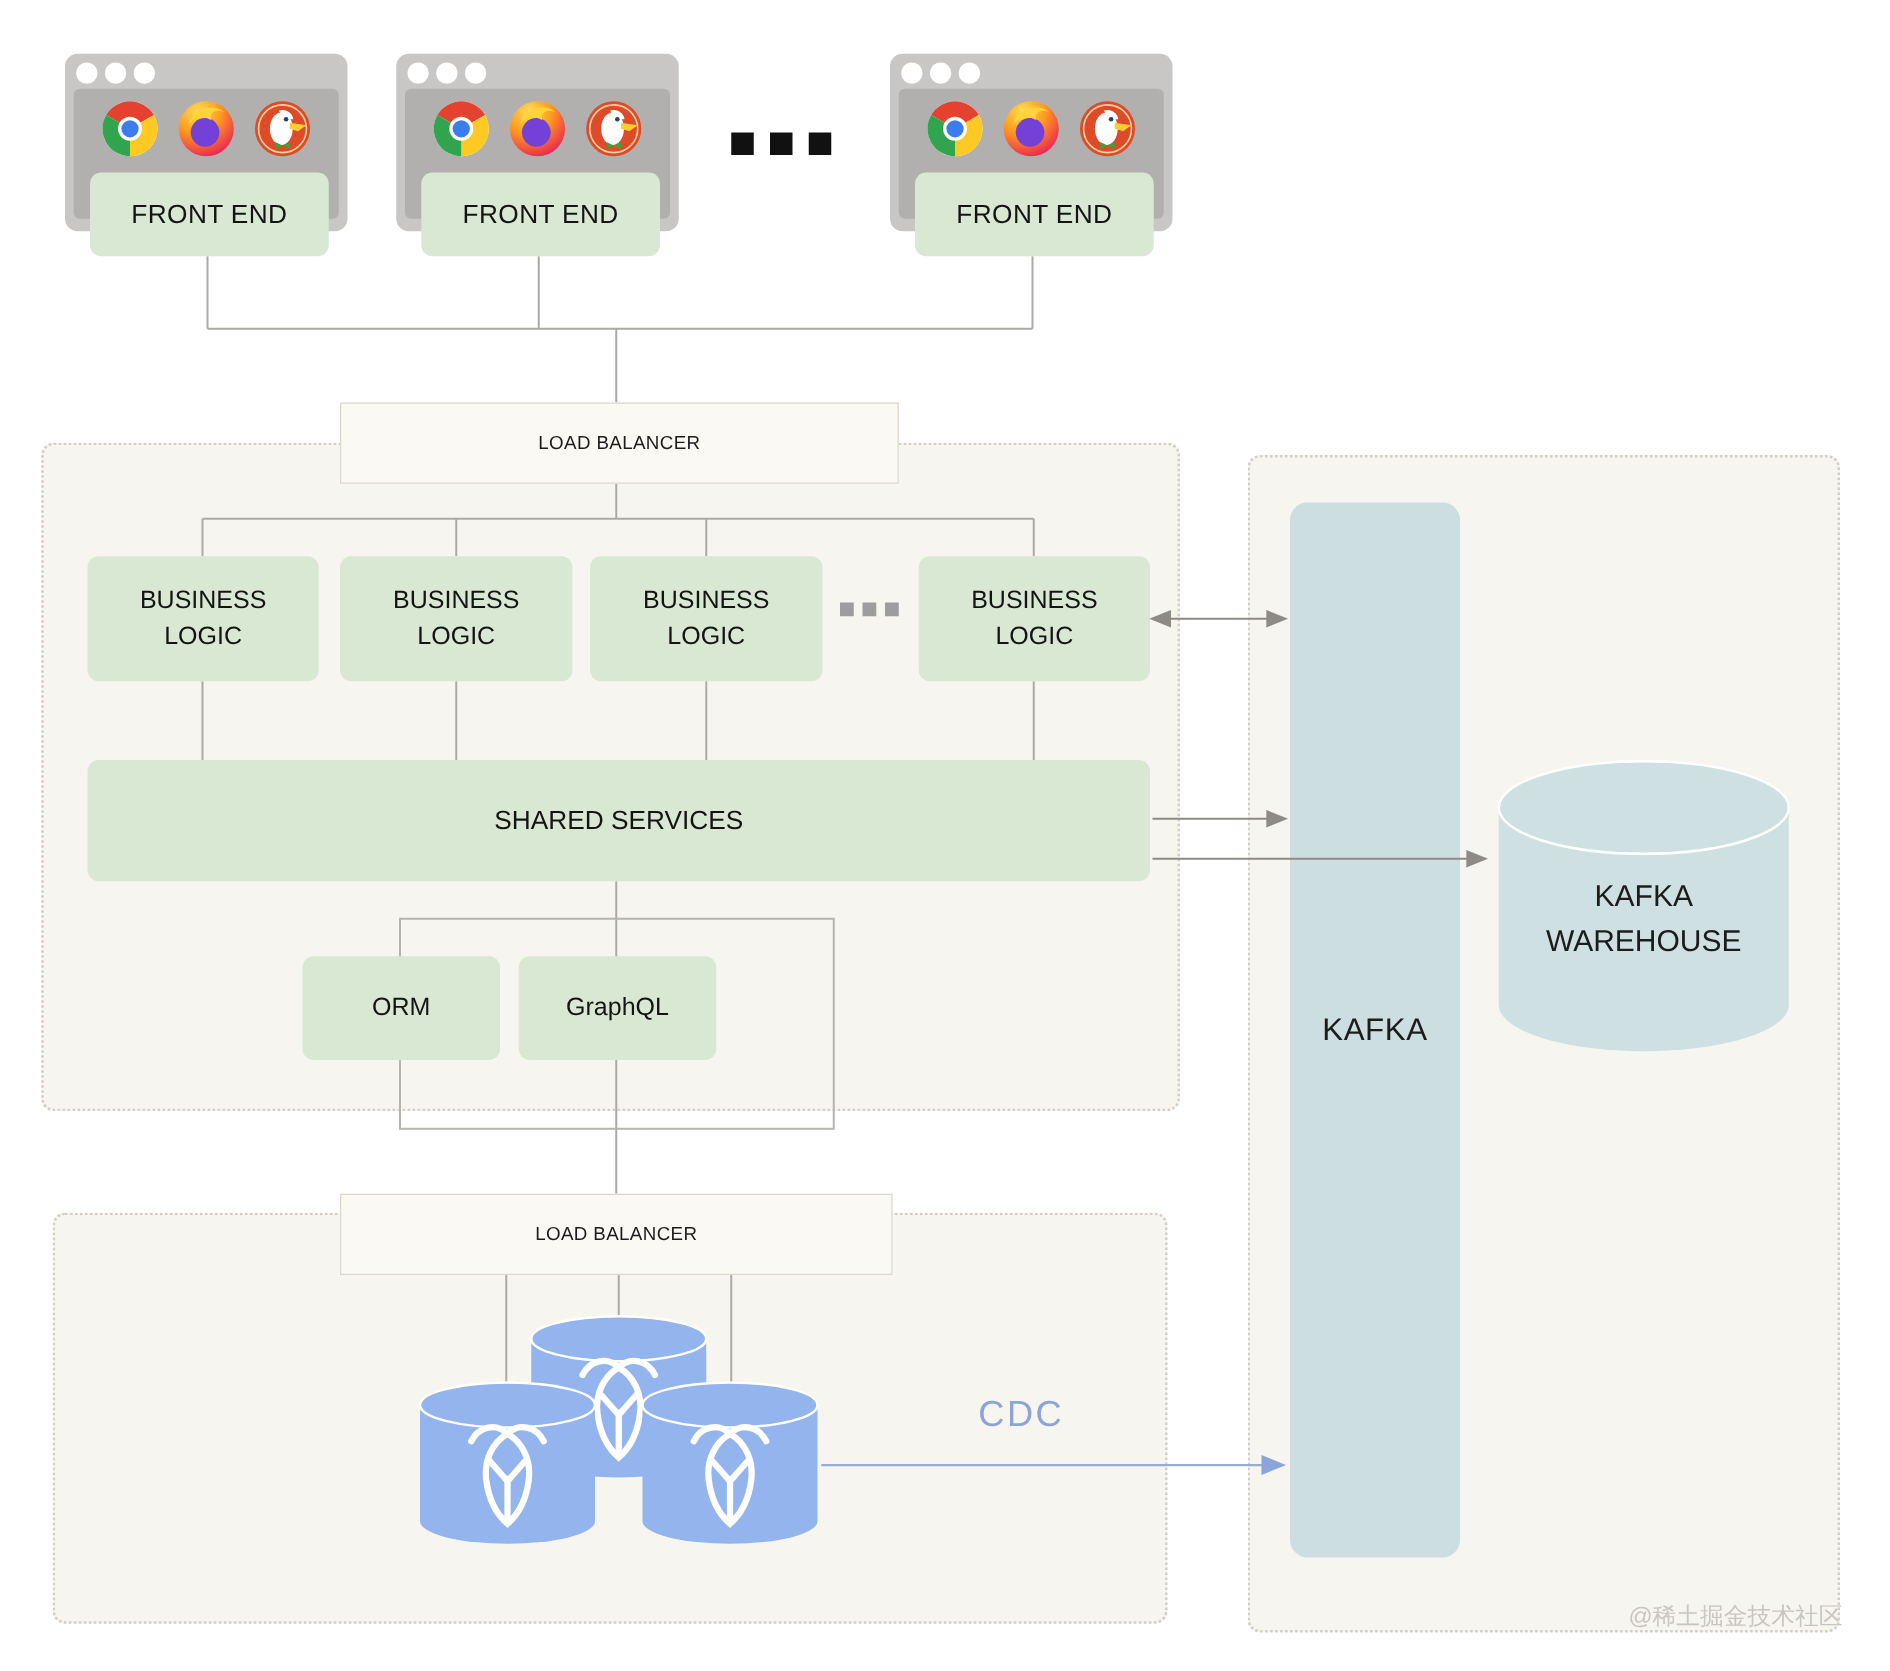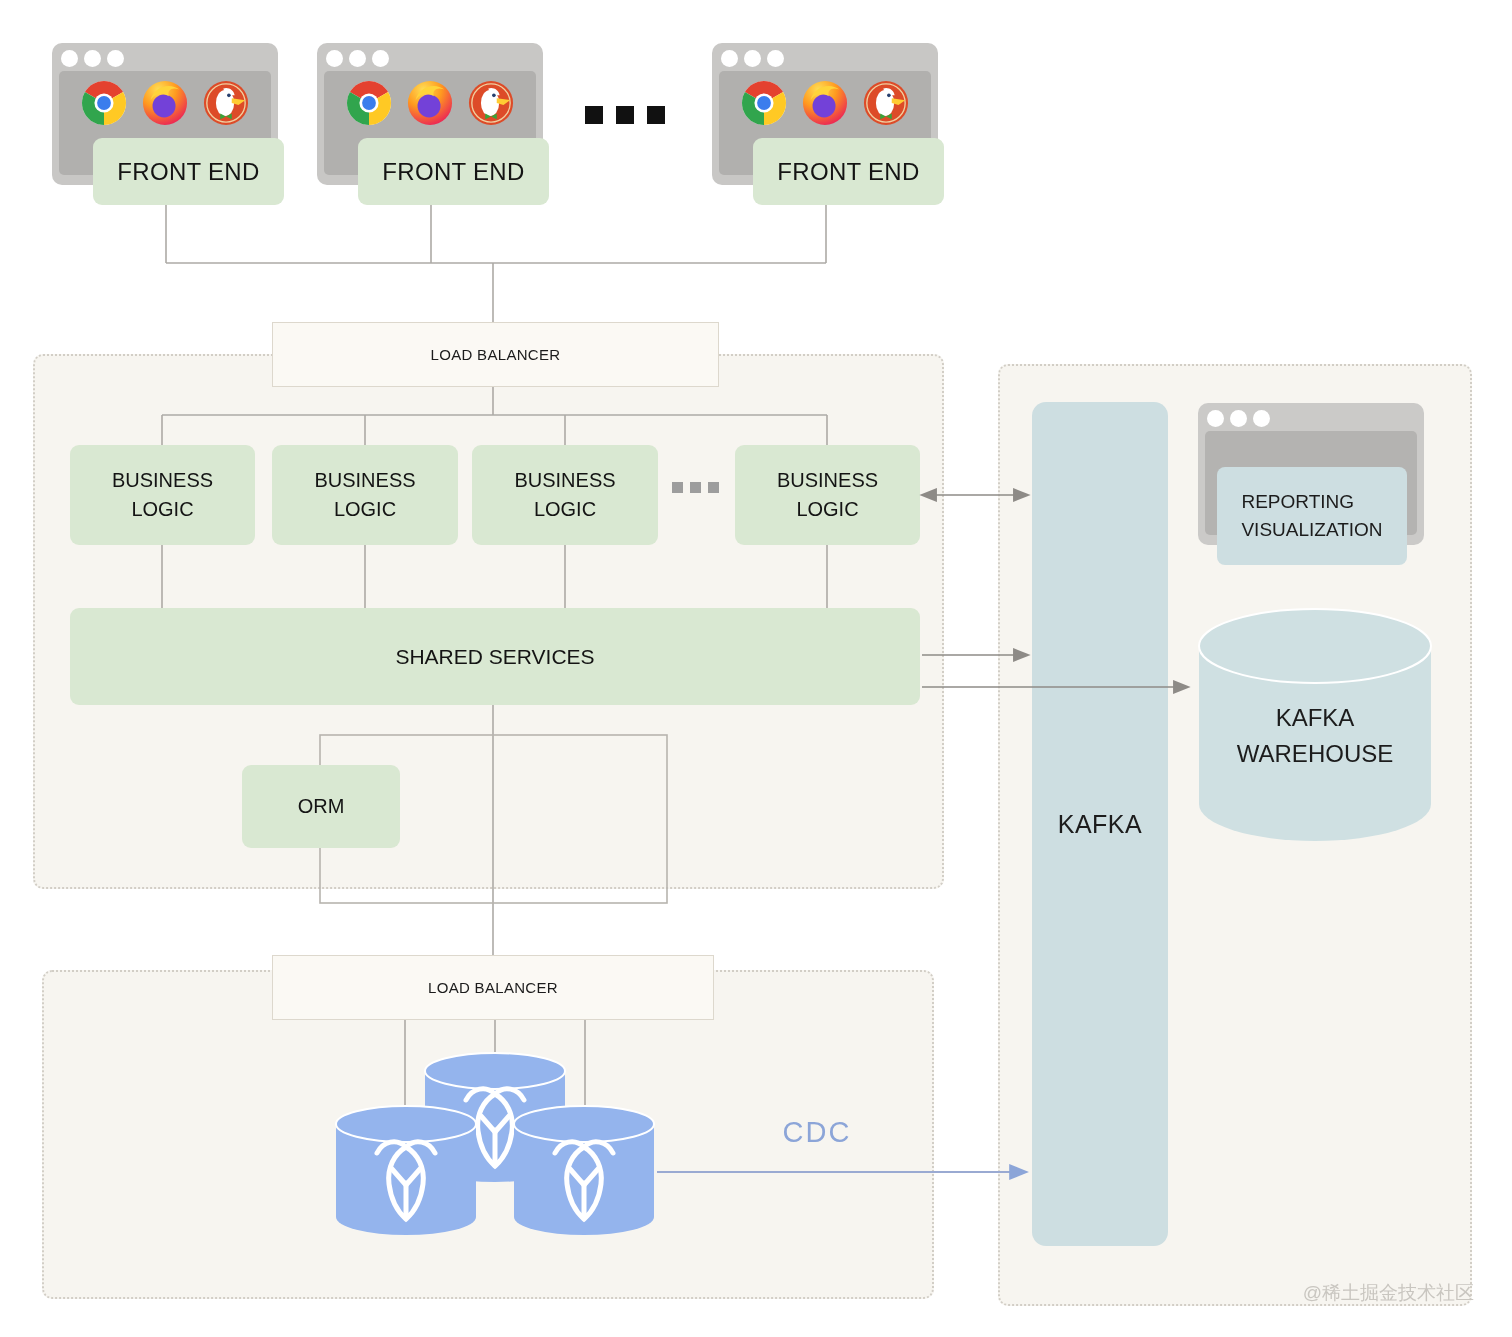--- a/index.html
+++ b/index.html
@@ -19,21 +19,21 @@
   .green{background:#d9e8d2;border-radius:9px;font-size:20px;color:#141414;}
   .pre{white-space:pre-line;line-height:1.45;}
   .lb{background:#fbf9f4;border:1px solid #ddd8cd;font-size:15px;letter-spacing:.3px;}
   
   .window{position:absolute;width:226px;height:142px;background:#c8c7c5;border-radius:10px;z-index:2;}
   .win-dots{position:absolute;top:7px;left:9px;display:flex;gap:6px;}
   .win-dot{width:17px;height:17px;border-radius:50%;background:#ffffff;}
   .win-body{position:absolute;left:7px;right:7px;top:28px;bottom:10px;background:#b1b0ae;border-radius:5px;
             display:flex;align-items:flex-start;justify-content:center;gap:15px;padding-top:9px;box-sizing:border-box;}
   .fe-label{position:absolute;left:20px;top:95px;width:191px;height:67px;z-index:3;
-            display:flex;align-items:center;justify-content:center;font-size:24px;letter-spacing:.3px;margin-left:21px;}
+            display:flex;align-items:center;justify-content:center;font-size:21px;letter-spacing:.3px;}
   .bicon{width:46px;height:46px;display:block;}
   
   .dots{position:absolute;display:flex;z-index:2;}
   .dots span{display:block;background:#111;}
   .dots-top span{width:18px;height:18px;margin-right:13px;}
   .dots-bl span{width:11px;height:11px;margin-right:7px;background:#9d9d9d;}
   
   .kafka{position:absolute;left:1032px;top:402px;width:136px;height:844px;background:#cddee1;border-radius:14px;
          display:flex;align-items:center;justify-content:center;font-size:25px;letter-spacing:.5px;z-index:2;}
   
@@ -203,20 +203,21 @@
       <span></span>
       <span></span>
       <span></span>
     </div>
   <div class="node green pre" style="left:735px;top:445px;width:185px;height:100px;">BUSINESS
 LOGIC</div>
 
   <div class="node green" style="left:70px;top:608px;width:850px;height:97px;font-size:21px;">SHARED SERVICES</div>
 
   <div class="node green" style="left:242px;top:765px;width:158px;height:83px;text-align:right;">ORM</div>
+  <div class="node green" style="left:415px;top:765px;width:158px;height:83px;">GraphQL</div>
 
   <div class="node lb" style="left:272px;top:955px;width:440px;height:63px;">LOAD BALANCER</div>
 
   <svg class="cyl" style="left:424px;top:1052px;" width="142" height="136" viewBox="0 0 142 136">
     <path d="M1,19 L1,112 A70,18 0 0 0 141,112 L141,19 Z" fill="#94b4ed"></path>
     <ellipse cx="71" cy="19" rx="70" ry="18" fill="#94b4ed" stroke="#fff" stroke-width="2"></ellipse>
     <g stroke="#fff" stroke-width="5" fill="none" stroke-linecap="round">
       <path d="M42,48 C48,36 62,33 71,42"></path>
         <path d="M100,48 C94,36 80,33 71,42"></path>
       <path d="M71,42 C59,49 52,63 54,79 C56,95 63,107 71,114 C79,107 86,95 88,79 C90,63 83,49 71,42 Z"></path>
@@ -244,30 +245,20 @@
       <path d="M71,42 C59,49 52,63 54,79 C56,95 63,107 71,114 C79,107 86,95 88,79 C90,63 83,49 71,42 Z"></path>
       <path d="M71,78 L71,112"></path>
         <path d="M71,80 L57,64 M71,80 L85,64"></path>
     </g>
   </svg>
 
   <div class="cdc">CDC</div>
 
   <div class="kafka">KAFKA</div>
 
-  <div class="window" style="left:1198px;top:403px;background:#cbcac8;">
-    <div class="win-dots">
-        <span class="win-dot"></span>
-        <span class="win-dot"></span>
-        <span class="win-dot"></span>
-      </div>
-    <div class="win-body" style="background:#b4b3b1;"></div>
-    <div class="rep-label pre">REPORTING
-VISUALIZATION</div>
-  </div>
 
   <svg class="cyl" style="left:1198px;top:608px;" width="234" height="240" viewBox="0 0 234 240">
     <path d="M1,38 L1,196 A116,37 0 0 0 233,196 L233,38 Z" fill="#cfe0e2"></path>
     <ellipse cx="117" cy="38" rx="116" ry="37" fill="#cfe0e2" stroke="#fff" stroke-width="2"></ellipse>
   </svg>
   <div class="dw-text pre">KAFKA
 WAREHOUSE</div>
 
   <svg class="svg-layer svg-arrows" width="1512" height="1337">
     <defs>

